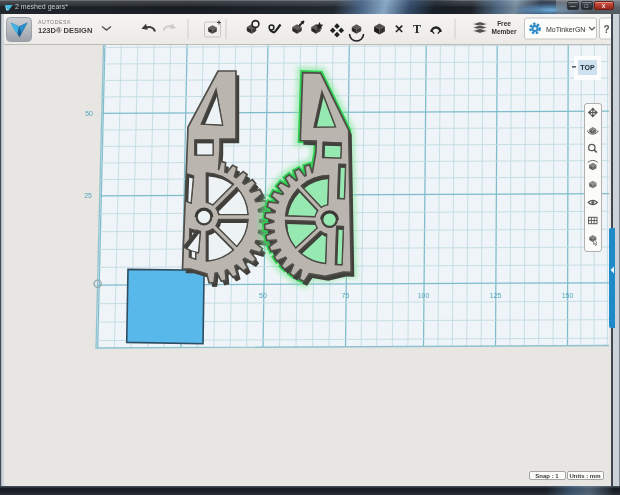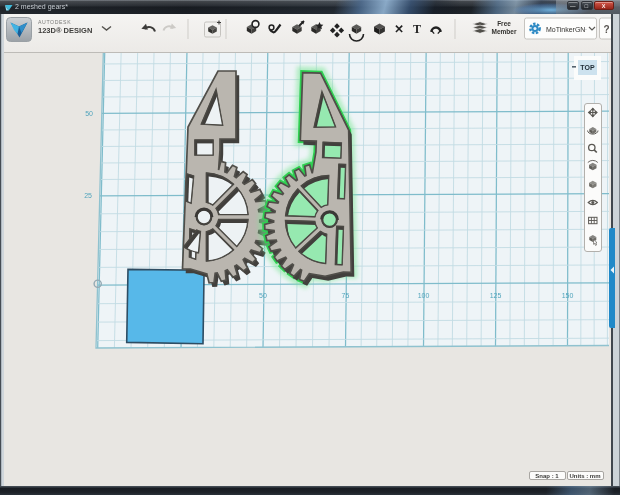--- a/index.html
+++ b/index.html
@@ -11,21 +11,21 @@
     linear-gradient(to bottom, rgba(255,255,255,0.2), rgba(255,255,255,0.06) 42%, rgba(0,0,0,0.12) 50%, rgba(0,0,0,0) 90%),
     linear-gradient(to bottom, rgba(140,150,160,0.55) 0, rgba(140,150,160,0) 1.5px),
     linear-gradient(to right, #23282e, #1a1e24 30%, #242b33 55%, #1c2127 72%, #2c343d 100%);
 }
 #titletext { position:absolute; left:15px; top:3px; font-size:7px; color:#c6cbd1; }
 .wbtn { position:absolute; top:1px; height:9px; border:1px solid #30343a; border-radius:2px;
   background:linear-gradient(#4a5057,#22262b); color:#eef0f2; text-align:center; font-size:5.5px; line-height:8px;
   box-shadow:inset 0 1px 0 rgba(255,255,255,0.35);}
 #btnglass { position:absolute; left:556px; top:0; width:64px; height:14px;
   background:linear-gradient(#a8aeb5,#787f86); opacity:0.5; }
-#toolbar { position:absolute; left:0; top:14px; width:620px; height:39px;
+#toolbar { position:absolute; left:0; top:14px; width:620px; height:31px;
   background:linear-gradient(#f5f4f2,#eceae7); border-bottom:1px solid #bdbbb7; }
 #canvas { position:absolute; left:0; top:45px; width:620px; height:441px; background:#e8e6e2; overflow:hidden; }
 #bottombar { position:absolute; left:0; top:486px; width:620px; height:9px;
   background:
     linear-gradient(100deg, rgba(0,0,0,0) 88%, rgba(90,130,170,0.5) 92%, rgba(140,175,205,0.45) 95%, rgba(0,0,0,0) 99%),
     linear-gradient(#4d565f, #181c22 28%, #1d2228 70%, #2a313a); }
 #lframe { position:absolute; left:0; top:14px; width:3.5px; height:472px;
   background:linear-gradient(to right, #454c53 0 1px, #aeb7bf 1px 2px, #cfd6db 2px 3.5px); z-index:50; }
 #rframe { position:absolute; right:0; top:14px; width:9px; height:472px;
   background:linear-gradient(to left, #7d848b 0 1.5px, #ccd3d8 1.5px 7px, #40474e 7px 9px); z-index:50; }

